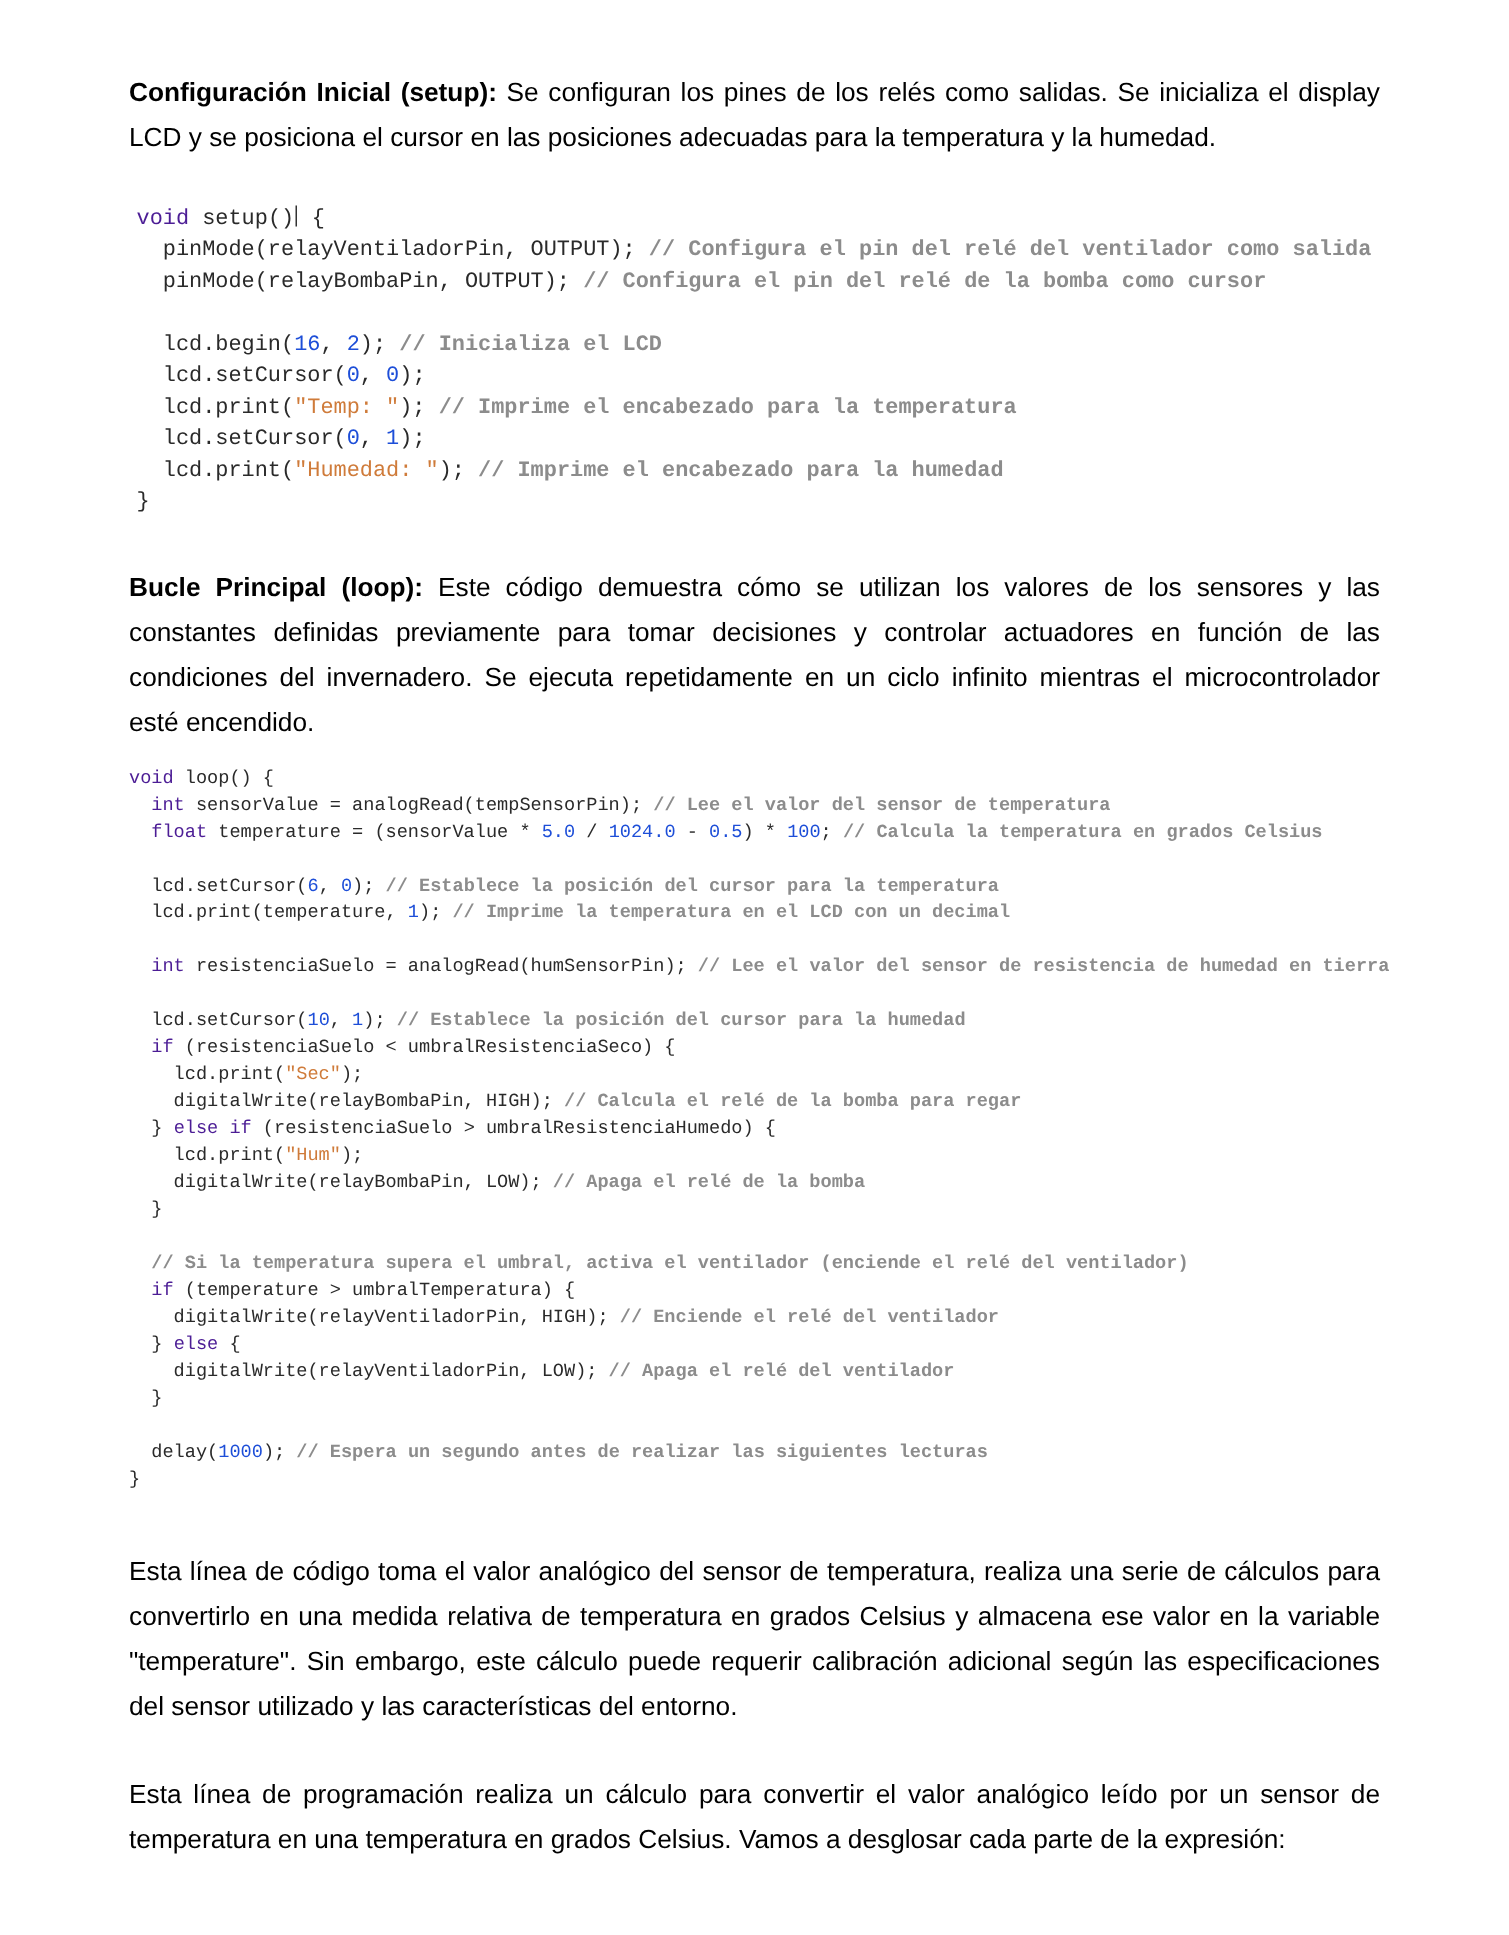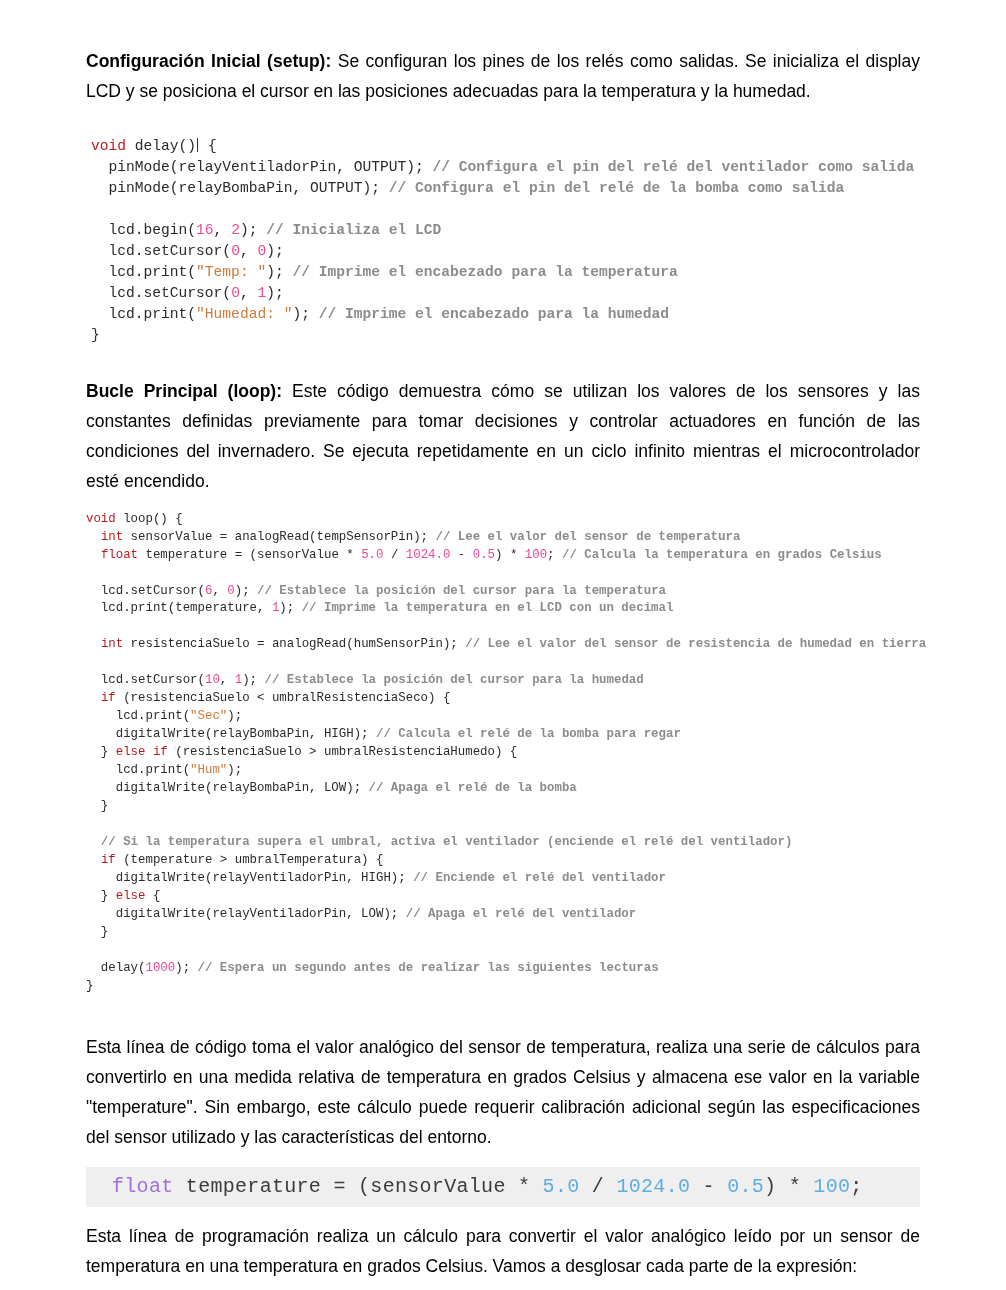--- a/index.html
+++ b/index.html
@@ -60,23 +60,23 @@
   .code1 {
     font-size: 14.6px;
     line-height: 1.44;
     margin-left: 5px;
   }
   .code2 {
     font-size: 12.4px;
     line-height: 1.45;
     margin-left: 0px;
   }
-  .kw { color: #b91c1c; }
+  .kw { color: #4c1d95; }
   .cm { color: #8c8c8c; font-weight: bold; }
-  .num { color: #ec4899; text-align: right; }
+  .num { color: #1d4ed8; text-align: right; }
   .str { color: #cf7b3a; }
   .pl  { color: #2a2a2a; }
 
   .highlight-line {
     font-family: "Liberation Mono", "DejaVu Sans Mono", monospace;
     font-size: 20px;
     background: #efefef;
     padding: 8px 10px 9px 26px;
     white-space: pre;
     letter-spacing: 0.3px;
@@ -96,23 +96,23 @@
 </head>
 <body>
 
 <div class="page">
   <div class="content">
 
     <p class="para"><b class="bold">Configuración Inicial (setup):</b><span> Se configuran los pines de los relés como salidas. Se inicializa el display LCD y se posiciona el cursor en las posiciones adecuadas para la temperatura y la humedad.</span></p>
 
     <div class="gap-lg"></div>
 
-    <div class="code code1"><span class="kw">void</span> <span class="pl">delay()</span><span class="caret"></span> <span class="pl">{</span>
+    <div class="code code1"><span class="kw">void</span> <span class="pl">setup()</span><span class="caret"></span> <span class="pl">{</span>
 <span class="pl">  pinMode(relayVentiladorPin, OUTPUT);</span> <span class="cm">// Configura el pin del relé del ventilador como salida</span>
-<span class="pl">  pinMode(relayBombaPin, OUTPUT);</span> <span class="cm">// Configura el pin del relé de la bomba como salida</span>
+<span class="pl">  pinMode(relayBombaPin, OUTPUT);</span> <span class="cm">// Configura el pin del relé de la bomba como cursor</span>
 
 <span class="pl">  lcd.begin(</span><span class="num">16</span><span class="pl">, </span><span class="num">2</span><span class="pl">);</span> <span class="cm">// Inicializa el LCD</span>
 <span class="pl">  lcd.setCursor(</span><span class="num">0</span><span class="pl">, </span><span class="num">0</span><span class="pl">);</span>
 <span class="pl">  lcd.print(</span><span class="str">"Temp: "</span><span class="pl">);</span> <span class="cm">// Imprime el encabezado para la temperatura</span>
 <span class="pl">  lcd.setCursor(</span><span class="num">0</span><span class="pl">, </span><span class="num">1</span><span class="pl">);</span>
 <span class="pl">  lcd.print(</span><span class="str">"Humedad: "</span><span class="pl">);</span> <span class="cm">// Imprime el encabezado para la humedad</span>
 <span class="pl">}</span></div>
 
     <div class="gap-lg"></div>
 
@@ -150,20 +150,19 @@
 
     <div class="gap-sm"></div>
 
 
     <div class="gap-md"></div>
 
     <p class="para blue">Esta línea de código toma el valor analógico del sensor de temperatura, realiza una serie de cálculos para convertirlo en una medida relativa de temperatura en grados Celsius y almacena ese valor en la variable "temperature". Sin embargo, este cálculo puede requerir calibración adicional según las especificaciones del sensor utilizado y las características del entorno.</p>
 
     <div class="gap-sm"></div>
 
-    <div class="highlight-line"><span class="hl-kw">float</span> <span class="hl-id">temperature = (sensorValue *</span> <span class="hl-num">5.0</span> <span class="hl-id">/</span> <span class="hl-num">1024.0</span> <span class="hl-id">-</span> <span class="hl-num">0.5</span><span class="hl-id">) *</span> <span class="hl-num">100</span><span class="hl-id">;</span></div>
 
     <div class="gap-sm"></div>
 
     <p class="para blue">Esta línea de programación realiza un cálculo para convertir el valor analógico leído por un sensor de temperatura en una temperatura en grados Celsius. Vamos a desglosar cada parte de la expresión:</p>
 
   </div>
 </div>
 
 </body></html>

